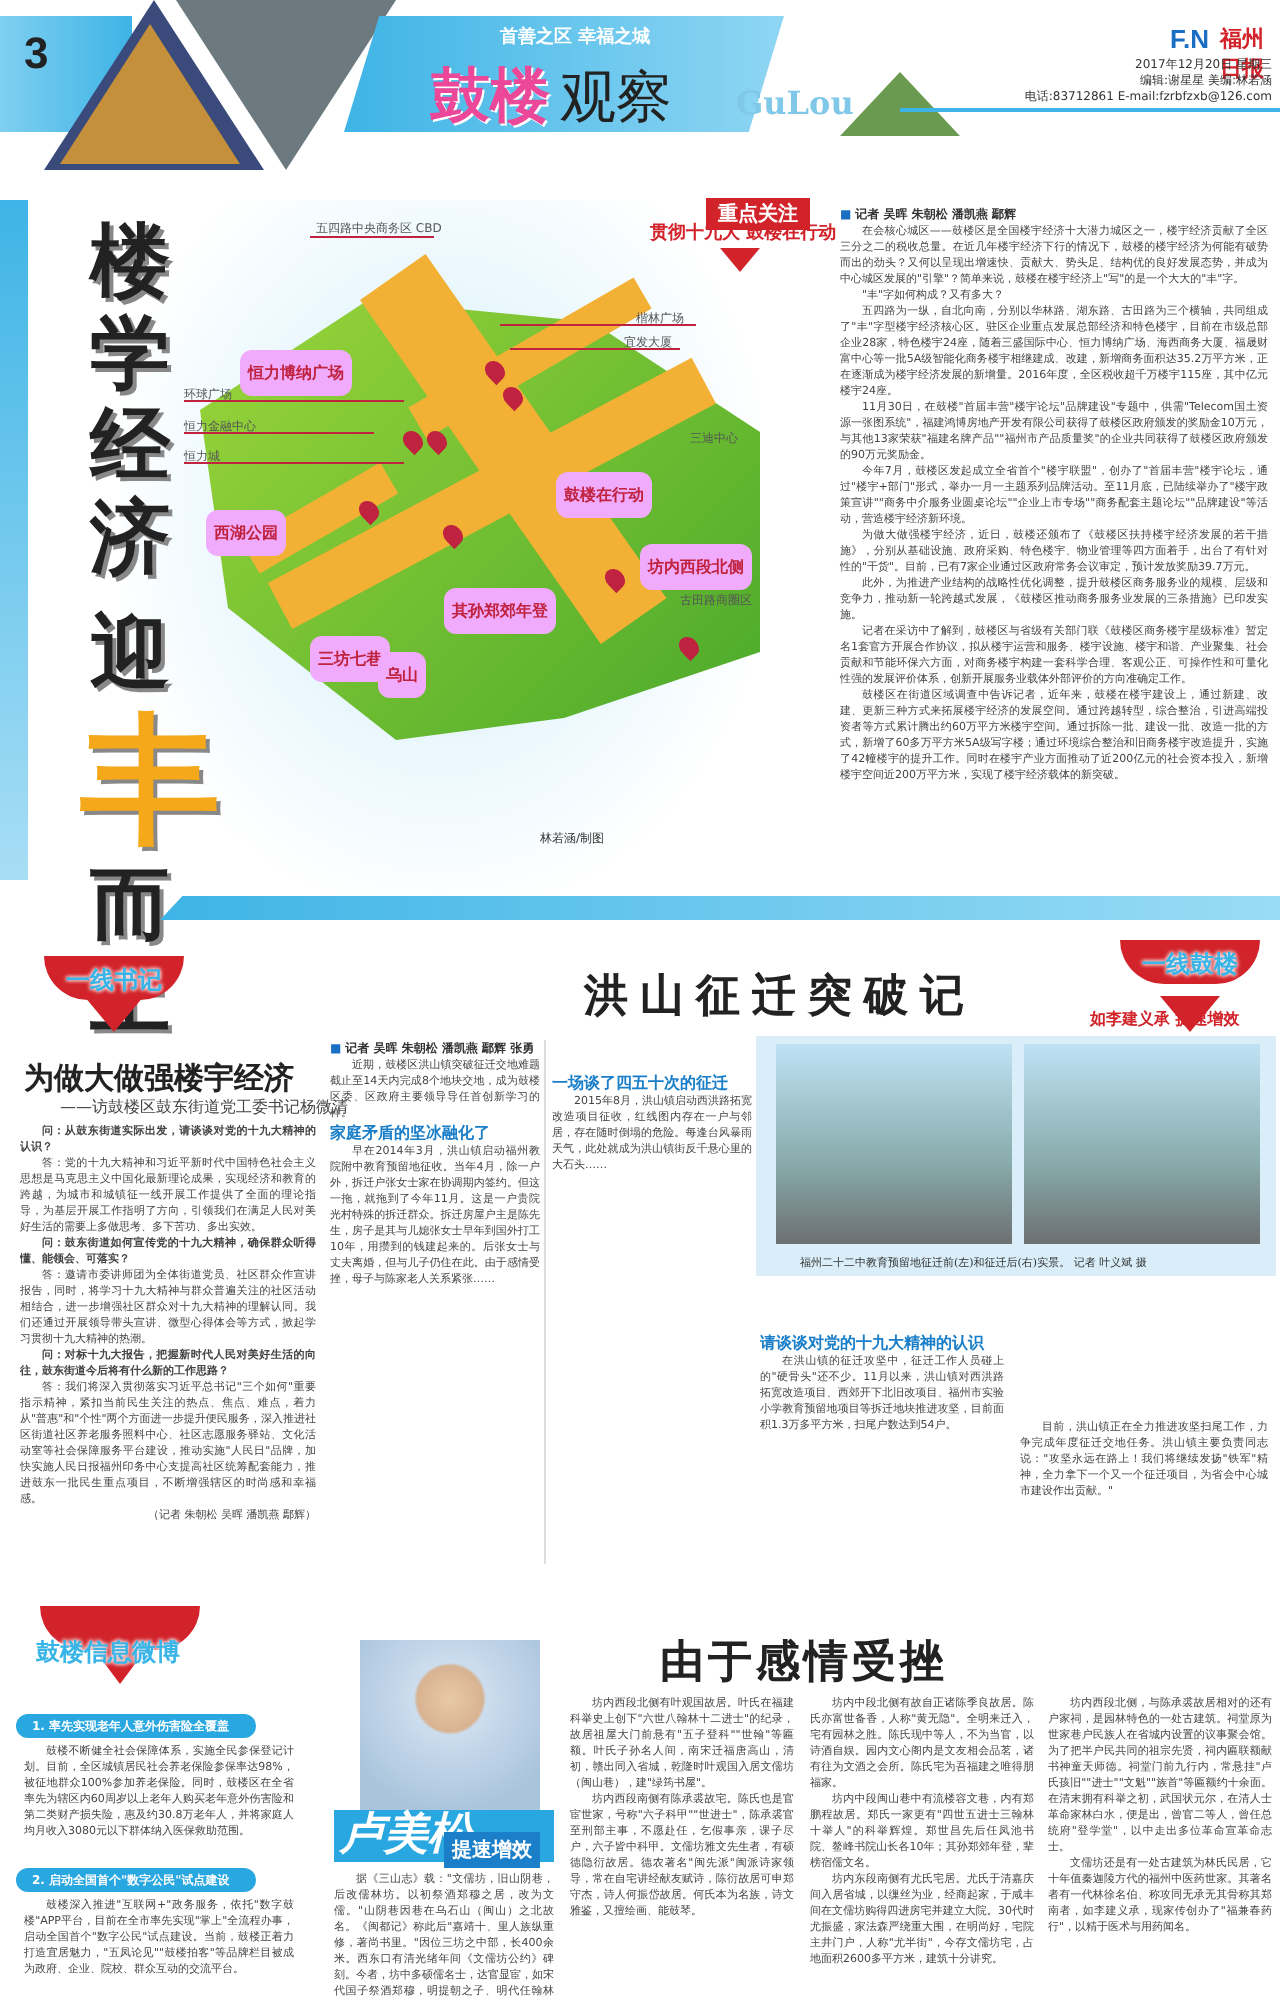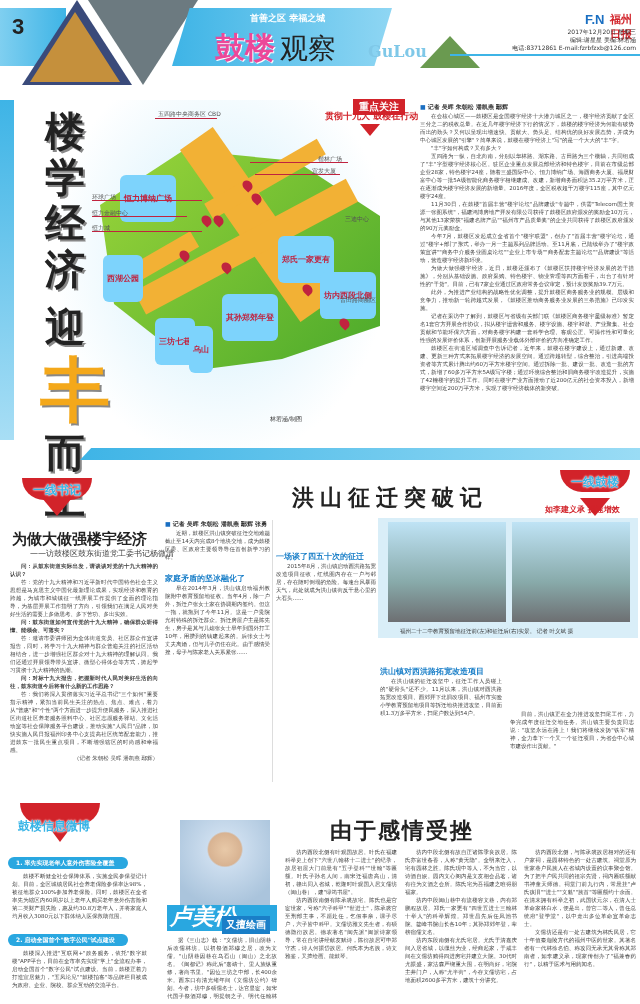--- a/index.html
+++ b/index.html
@@ -21,21 +21,21 @@
 .logo2{left:610px;top:12px;font:bold 11px "DejaVu Serif",serif;color:#d2232a}
 .hdr-meta{right:4px;font:6px "DejaVu Sans",sans-serif;color:#333;text-align:right}
 
 .map{left:60px;top:100px;width:320px;height:350px;background:radial-gradient(ellipse at 50% 45%,#cfeefb 0%,#ffffff 75%)}
 .land{left:100px;top:150px;width:280px;height:220px;background:linear-gradient(135deg,#9bd53a,#4aa92b);clip-path:polygon(30% 0,70% 5%,100% 30%,100% 80%,65% 95%,35% 100%,5% 70%,0 25%)}
 .road1{left:180px;top:150px;width:40px;height:210px;background:#f2b135;transform:rotate(-35deg);transform-origin:top left}
 .road2{left:140px;top:290px;width:240px;height:26px;background:#f2b135;transform:rotate(-28deg);transform-origin:left}
 .vtitle{left:40px;top:108px;width:50px;font:bold 40px "DejaVu Sans",sans-serif;color:#222;line-height:46px;text-align:center;text-shadow:2px 2px 0 #888}
 .vfeng{color:#f4a81a;font-size:70px;line-height:80px}
 .blue-side{left:0;top:100px;width:14px;height:340px;background:linear-gradient(#3eb4e6,#a8def5)}
-.maplabel{font:bold 8px "DejaVu Sans",sans-serif;color:#c0233f;background:#7dd3fc;border-radius:6px;padding:18px 4px}
+.maplabel{font:bold 8px "DejaVu Sans",sans-serif;color:#c0233f;background:#f0abfc;border-radius:6px;padding:6px 4px}
 .pinlbl{font:6px "DejaVu Sans",sans-serif;color:#555}
 .pinline{height:1px;background:#c0233f}
 .credit{left:270px;top:415px;font:6px "DejaVu Sans",sans-serif;color:#333}
 .bluebar{left:80px;top:448px;width:560px;height:12px;background:linear-gradient(90deg,#3eb4e6,#9adcf5);clip-path:polygon(2% 0,100% 0,100% 100%,0 100%)}
 
 .focus-tag{left:352px;top:98px;background:#d2232a;color:#fff;font:bold 10px "DejaVu Sans",sans-serif;padding:1px 6px;border:1px solid #fff}
 .focus-sub{left:325px;top:110px;font:bold 9px "DejaVu Sans",sans-serif;color:#d2232a}
 .focus-arrow{left:360px;top:124px;width:0;height:0;border-left:10px solid transparent;border-right:10px solid transparent;border-top:12px solid #d2232a}
 .col-text{font:5.5px "DejaVu Sans",sans-serif;color:#444;line-height:8px;text-align:justify}
 .byline{font:bold 6px "DejaVu Sans",sans-serif;color:#333}
@@ -92,21 +92,21 @@
   <div>学</div>
   <div>经</div>
   <div>济</div>
   <div style="margin-top:12px">迎</div>
   <div class="vfeng">丰</div>
   <div>而</div>
   <div>上</div>
 </div>
 
 <div class="abs maplabel" style="left:120px;top:175px">恒力博纳广场</div>
-<div class="abs maplabel" style="left:278px;top:236px">郑氏一家更有</div>
+<div class="abs maplabel" style="left:278px;top:236px">鼓楼在行动</div>
 <div class="abs maplabel" style="left:320px;top:272px">坊内西段北侧</div>
 <div class="abs maplabel" style="left:222px;top:294px">其孙郑郊年登</div>
 <div class="abs maplabel" style="left:103px;top:255px">西湖公园</div>
 <div class="abs maplabel" style="left:155px;top:318px">三坊七巷</div>
 <div class="abs maplabel" style="left:189px;top:326px">乌山</div>
 
 <div class="abs pinlbl" style="left:158px;top:110px">五四路中央商务区 CBD</div>
 <div class="abs pinline" style="left:155px;top:118px;width:62px"></div>
 <div class="abs pinlbl" style="left:92px;top:193px">环球广场</div>
 <div class="abs pinline" style="left:92px;top:200px;width:110px"></div>
@@ -172,56 +172,56 @@
 <div class="abs redtag" style="left:560px;top:470px">
   <div class="shape"></div>
   <div class="tri" style="top:28px"></div>
   <div class="lbl">一线鼓楼</div>
 </div>
 <div class="abs" style="left:545px;top:504px;font:bold 8px 'DejaVu Sans',sans-serif;color:#d2232a">如李建义承 提速增效</div>
 
 <div class="abs" style="left:165px;top:520px;width:105px;height:262px;overflow:hidden">
   <div class="byline">记者 吴晖 朱朝松 潘凯燕 鄢辉 张勇</div>
   <p class="col-text" style="text-indent:2em">近期，鼓楼区洪山镇突破征迁交地难题截止至14天内完成8个地块交地，成为鼓楼区委、区政府主要领导导任首创新学习的样。</p>
-  <div class="bluehd" style="margin-top:12px">家庭矛盾的坚冰融化了</div>
+  <div class="bluehd" style="margin-top:0">家庭矛盾的坚冰融化了</div>
   <p class="col-text" style="text-indent:2em">早在2014年3月，洪山镇启动福州教院附中教育预留地征收。当年4月，除一户外，拆迁户张女士家在协调期内签约。但这一拖，就拖到了今年11月。这是一户贵院光村特殊的拆迁群众。拆迁房屋户主是陈先生，房子是其与儿媳张女士早年到国外打工10年，用攒到的钱建起来的。后张女士与丈夫离婚，但与儿子仍住在此。由于感情受挫，母子与陈家老人关系紧张……</p>
 </div>
 <div class="divider abs" style="left:272px;top:520px;width:1px;height:262px"></div>
 <div class="abs" style="left:276px;top:520px;width:100px;height:262px;overflow:hidden">
-  <div class="bluehd" style="margin-top:31px">一场谈了四五十次的征迁</div>
+  <div class="bluehd" style="margin-top:16px">一场谈了四五十次的征迁</div>
   <p class="col-text" style="text-indent:2em">2015年8月，洪山镇启动西洪路拓宽改造项目征收，红线图内存在一户与邻居，存在随时倒塌的危险。每逢台风暴雨天气，此处就成为洪山镇街反千悬心里的大石头……</p>
 </div>
 
 <div class="abs photo-frame"></div>
 <div class="abs photo" style="left:388px;top:522px;width:118px;height:100px"></div>
 <div class="abs photo" style="left:512px;top:522px;width:118px;height:100px"></div>
 <div class="abs photo-cap" style="left:400px;top:628px">福州二十二中教育预留地征迁前(左)和征迁后(右)实景。 记者 叶义斌 摄</div>
 
 <div class="abs" style="left:380px;top:650px;width:122px;height:132px;overflow:hidden">
-  <div class="bluehd" style="margin-top:16px">洪山镇对西洪路拓宽改造项目</div>
+  <div class="bluehd" style="margin-top:16px">请谈谈对党的十九大精神的认识</div>
   <p class="col-text" style="text-indent:2em">在洪山镇的征迁攻坚中，征迁工作人员碰上的"硬骨头"还不少。11月以来，洪山镇对西洪路拓宽改造项目、西郊开下北旧改项目、福州市实验小学教育预留地项目等拆迁地块推进攻坚，目前面积1.3万多平方米，扫尾户数达到54户。</p>
 </div>
 <div class="abs" style="left:510px;top:650px;width:124px;height:132px;overflow:hidden">
   <p class="col-text" style="text-indent:2em;margin-top:60px">目前，洪山镇正在全力推进攻坚扫尾工作，力争完成年度征迁交地任务。洪山镇主要负责同志说："攻坚永远在路上！我们将继续发扬"铁军"精神，全力拿下一个又一个征迁项目，为省会中心城市建设作出贡献。"</p>
 </div>
 
 <div class="abs" style="left:20px;top:803px;width:80px;height:22px;background:#d2232a;border-radius:0 0 30px 30px"></div>
 <div class="abs" style="left:45px;top:822px;width:0;height:0;border-left:15px solid transparent;border-right:15px solid transparent;border-top:20px solid #d2232a"></div>
 <div class="abs" style="left:18px;top:818px;font:bold 12px 'DejaVu Sans',sans-serif;color:#38b4e6;text-shadow:0 0 2px #fff,0 0 2px #fff">鼓楼信息微博</div>
 
 <div class="abs pill" style="left:8px;top:857px;width:120px">1. 率先实现老年人意外伤害险全覆盖</div>
 <p class="abs col-text" style="left:12px;top:872px;width:135px;text-indent:2em">鼓楼不断健全社会保障体系，实施全民参保登记计划。目前，全区城镇居民社会养老保险参保率达98%，被征地群众100%参加养老保险。同时，鼓楼区在全省率先为辖区内60周岁以上老年人购买老年意外伤害险和第二类财产损失险，惠及约30.8万老年人，并将家庭人均月收入3080元以下群体纳入医保救助范围。</p>
 <div class="abs pill" style="left:8px;top:934px;width:120px">2. 启动全国首个"数字公民"试点建设</div>
 <p class="abs col-text" style="left:12px;top:949px;width:135px;text-indent:2em">鼓楼深入推进"互联网+"政务服务，依托"数字鼓楼"APP平台，目前在全市率先实现"掌上"全流程办事，启动全国首个"数字公民"试点建设。当前，鼓楼正着力打造宜居魅力，"五凤论见""鼓楼拍客"等品牌栏目被成为政府、企业、院校、群众互动的交流平台。</p>
 
 <div class="abs bighead" style="left:330px;top:816px;letter-spacing:2px">由于感情受挫</div>
 <div class="abs portrait" style="left:180px;top:820px;width:90px;height:98px"></div>
 <div class="abs" style="left:167px;top:905px;width:110px;height:26px;background:#29a7e0"></div>
 <div class="abs namecard" style="left:170px;top:902px">卢美松</div>
-<div class="abs nametag2" style="left:222px;top:916px">又擅绘画</div>
+<div class="abs nametag2" style="left:222px;top:916px">提速增效</div>
 
 <div class="abs" style="left:167px;top:936px;width:110px;height:64px;overflow:hidden">
   <p class="col-text" style="text-indent:2em">据《三山志》载："文儒坊，旧山阴巷，后改儒林坊。以初祭酒郑穆之居，改为文儒。"山阴巷因巷在乌石山（闽山）之北故名。《闽都记》称此后"嘉靖十、里人族纵重修，著尚书里。"因位三坊之中部，长400余米。西东口有清光绪年间《文儒坊公约》碑刻。今者，坊中多硕儒名士，达官显宦，如宋代国子祭酒郑穆，明提朝之子、明代任翰林书、陈修道，清代甘国宝，蓝鸣谦、薛遵圣等。</p>
 </div>
 <div class="abs" style="left:285px;top:848px;width:112px;height:152px;overflow:hidden">
   <p class="col-text" style="text-indent:2em">坊内西段北侧有叶观国故居。叶氏在福建科举史上创下"六世八翰林十二进士"的纪录，故居祖屋大门前悬有"五子登科""世翰"等匾额。叶氏子孙名人间，南宋迁福唐高山，清初，赣出同入省城，乾隆时叶观国入居文儒坊（闽山巷），建"绿筠书屋"。</p>
   <p class="col-text" style="text-indent:2em">坊内西段南侧有陈承裘故宅。陈氏也是官宦世家，号称"六子科甲""世进士"，陈承裘官至刑部主事，不愿赴任，乞假事亲，课子尽户，六子皆中科甲。文儒坊雅文先生者，有硕德隐衍故居。德农著名"闽先派"闽派诗家领导，常在自宅讲经献友赋诗，陈衍故居可申郑守杰，诗人何振岱故居。何氏本为名族，诗文雅鉴，又擅绘画、能鼓琴。</p>
 </div>
 <div class="abs" style="left:405px;top:848px;width:112px;height:152px;overflow:hidden">
   <p class="col-text" style="text-indent:2em">坊内中段北侧有故自正诸陈季良故居。陈氏亦富世备香，人称"黄无隐"。全明来迁入，宅有园林之胜。陈氏现中等人，不为当官，以诗酒自娱。园内文心阁内是文友相会品茗，诸有往为文酒之会所。陈氏宅为吾福建之唯得朋福家。</p>

